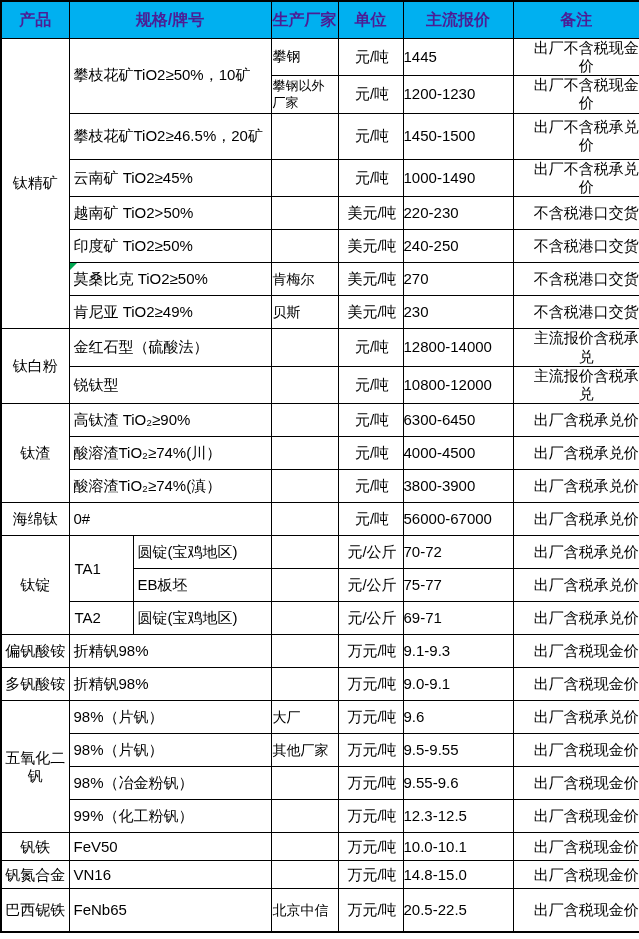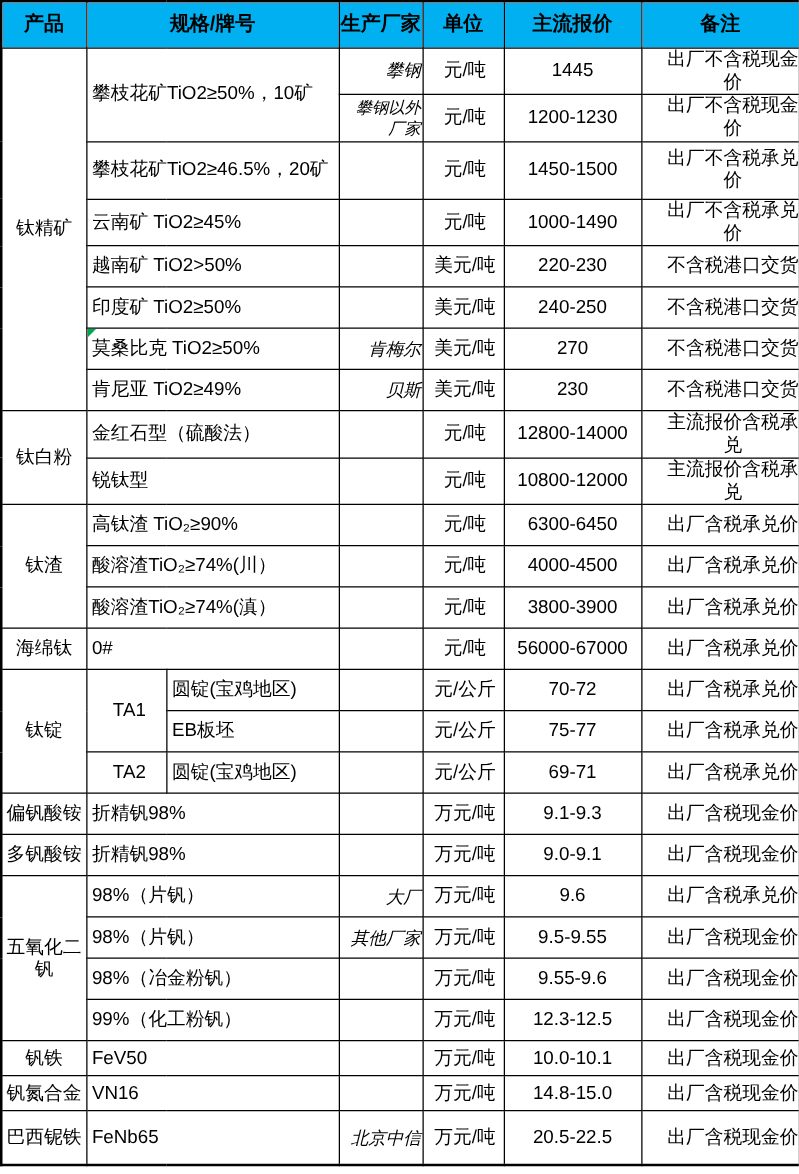--- a/index.html
+++ b/index.html
@@ -10,31 +10,31 @@
   table{
     border-collapse:collapse;table-layout:fixed;
     width:637px;border:2px solid #000;
   }
   td,th{
     border:1px solid #000;overflow:hidden;
     line-height:1.22;vertical-align:middle;
     padding:0;word-break:break-all;
   }
   th{
-    background:#00B0F0;color:#000000;
+    background:#00B0F0;color:#4c1d95;
     font-size:16px;font-weight:bold;text-align:center;
   }
   td{font-size:15px;}
   .product{text-align:center;margin-left:19px;}
   .spec{text-align:left;padding:1px 2px 1px 4px;}
-  .grade{text-align:center;padding-left:5px;}
-  .maker{text-align:right;font-size:14px;padding:0 1px;font-style:italic;}
+  .grade{text-align:left;padding-left:5px;}
+  .maker{text-align:left;font-size:14px;padding:0 1px;}
   .maker.sm{font-size:13px;line-height:1.35;}
   .unit{text-align:center;padding-left:3px;}
-  .price{text-align:center;}
+  .price{}
   .note{text-align:center;padding-left:20px;margin-left:12px;}
   .flagcell{position:relative;}
   .flag{
     position:absolute;top:0;left:0;width:0;height:0;
     border-top:7px solid #00A650;border-right:7px solid transparent;
   }
 </style>
 </head>
 <body>
 

